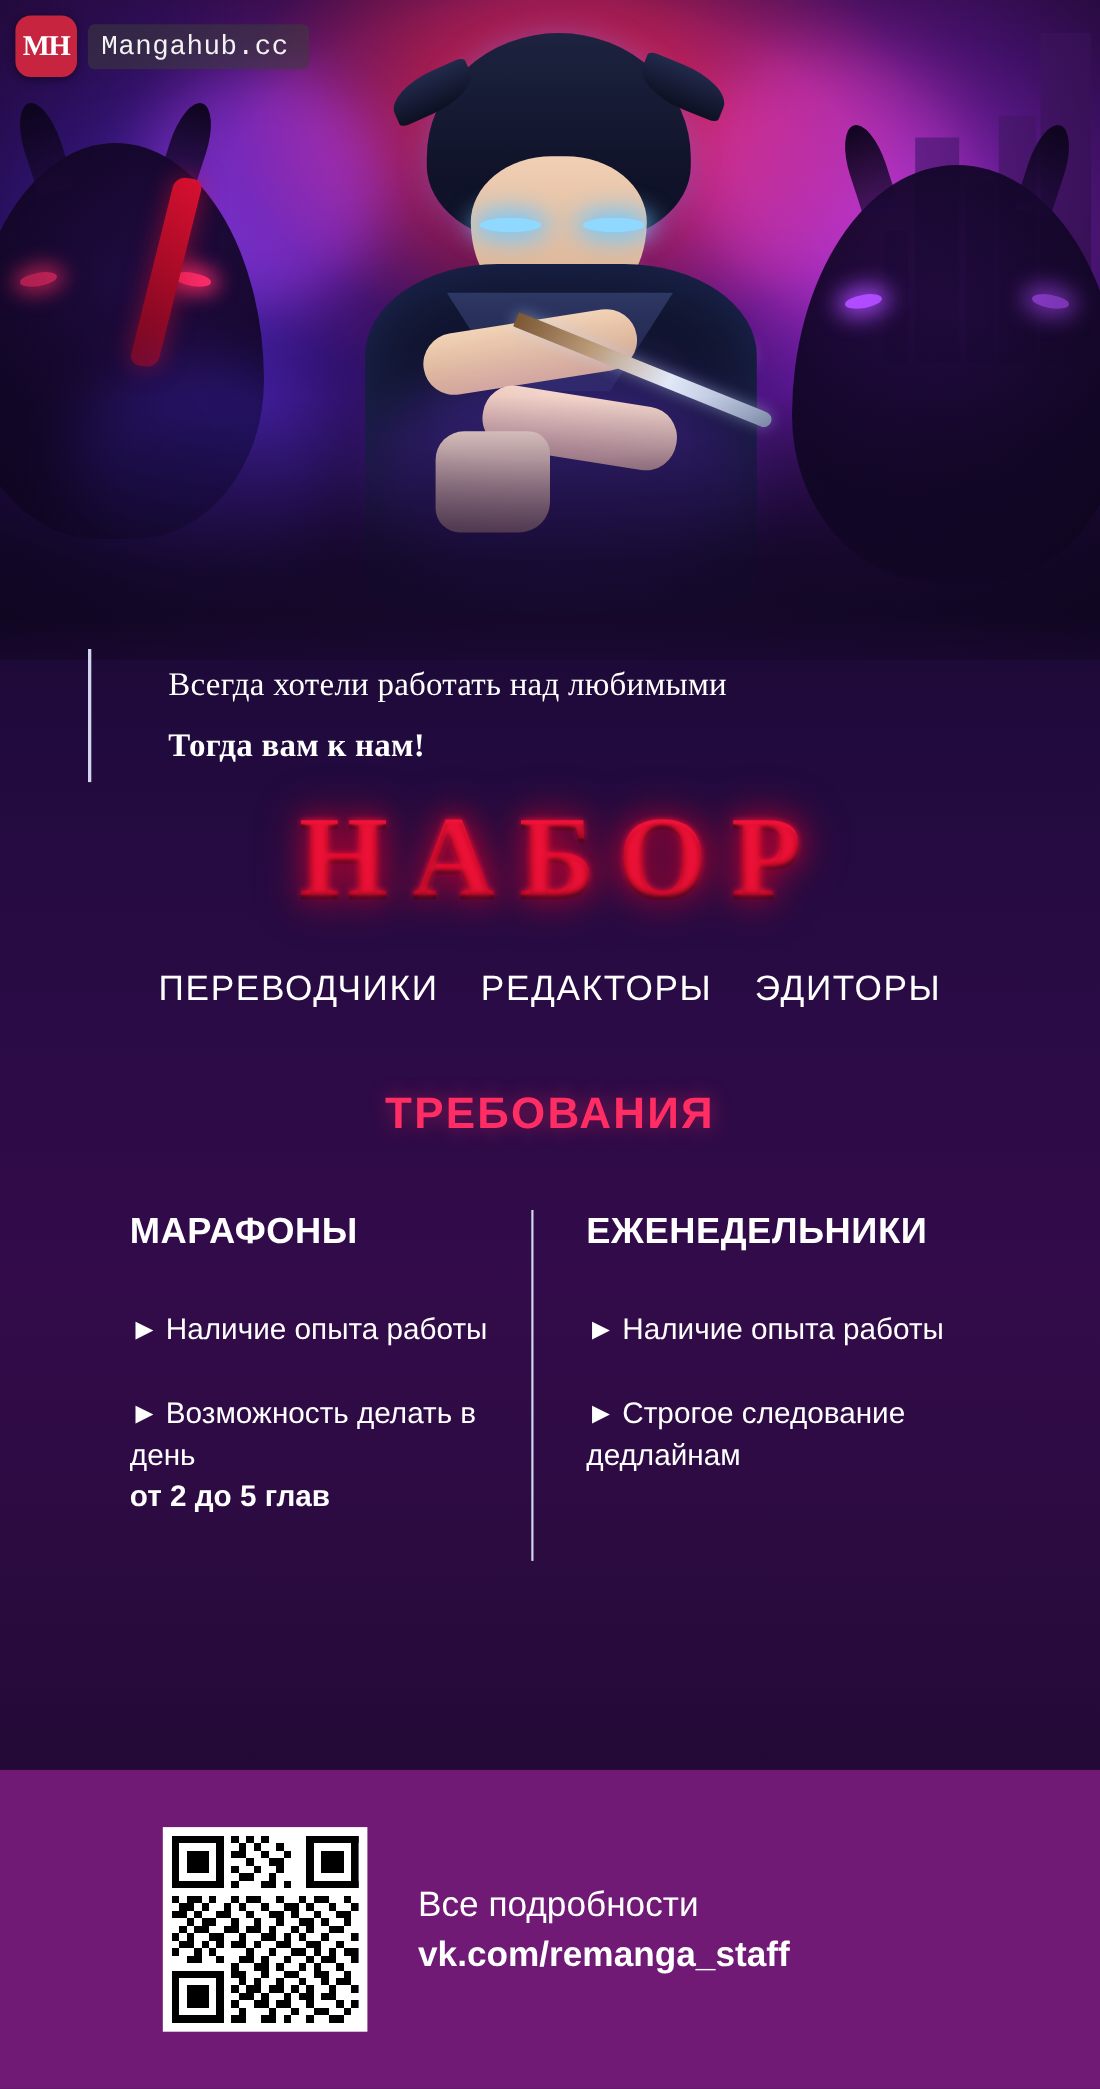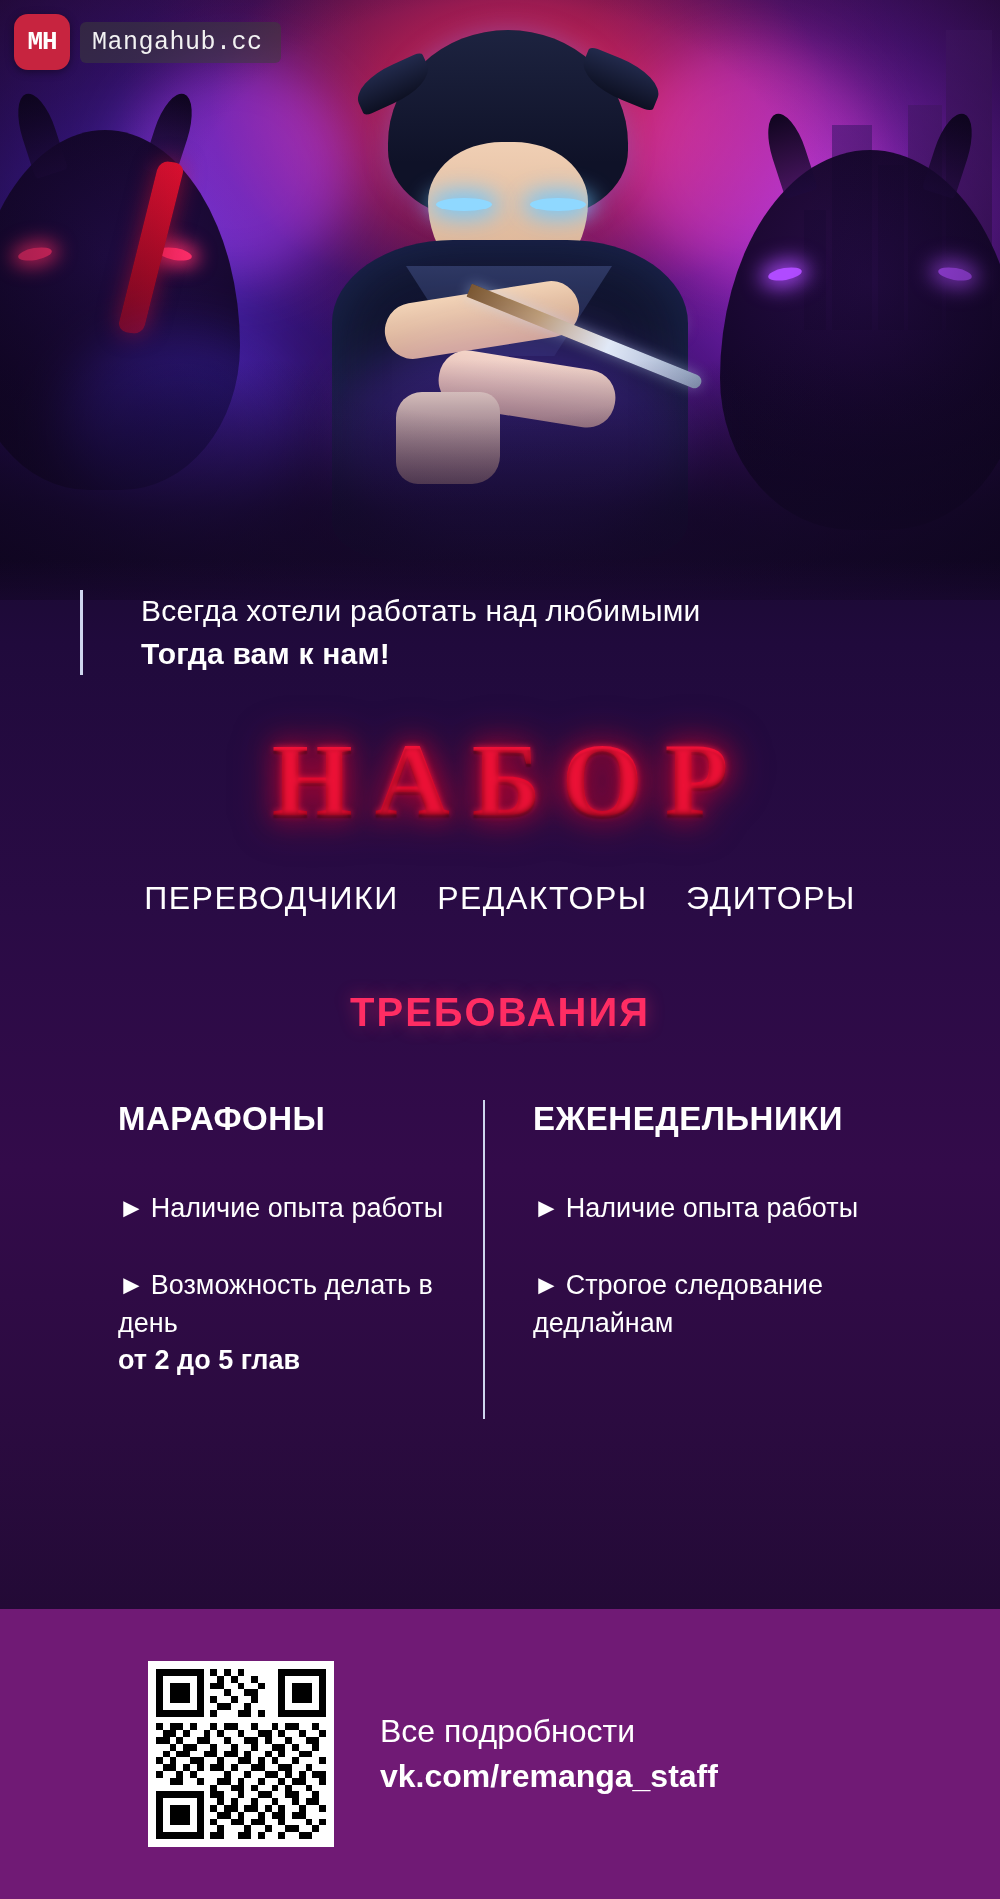--- a/index.html
+++ b/index.html
@@ -200,21 +200,21 @@
   }
   .wm-logo {
     width: 56px; height: 56px;
     border-radius: 14px;
     background: #c7243f;
     display: flex; align-items: center; justify-content: center;
     color: #fff;
     font-weight: bold;
     font-size: 26px;
     letter-spacing: -1px;
-    font-family: Liberation Mono, monospace;
+    font-family: Liberation Serif, serif;
     box-shadow: 0 2px 8px rgba(0,0,0,.4);
   }
   .wm-text {
     background: rgba(60,60,60,.55);
     color: #f2f2f2;
     font-family: "Liberation Mono", monospace;
     font-size: 25px;
     padding: 6px 18px 6px 12px;
     border-radius: 6px;
     letter-spacing: .5px;
@@ -230,25 +230,26 @@
   }
 
   .intro {
     position: absolute;
     left: 80px; top: 30px;
     width: 760px;
     padding-left: 58px;
     border-left: 3px solid #cfd6ee;
   }
   .intro p {
-    margin: 0;
+    margin: 12px;
     color: #ffffff;
     font-size: 30px;
     line-height: 1.42;
     letter-spacing: .2px;
+    font-family: Liberation Serif, serif;
   }
   .intro p.bold { font-weight: bold; }
 
   .nabor {
     position: absolute;
     top: 160px; left: 0; width: 1000px;
     text-align: center;
     font-family: "Liberation Serif", serif;
     font-weight: bold;
     font-size: 104px;

